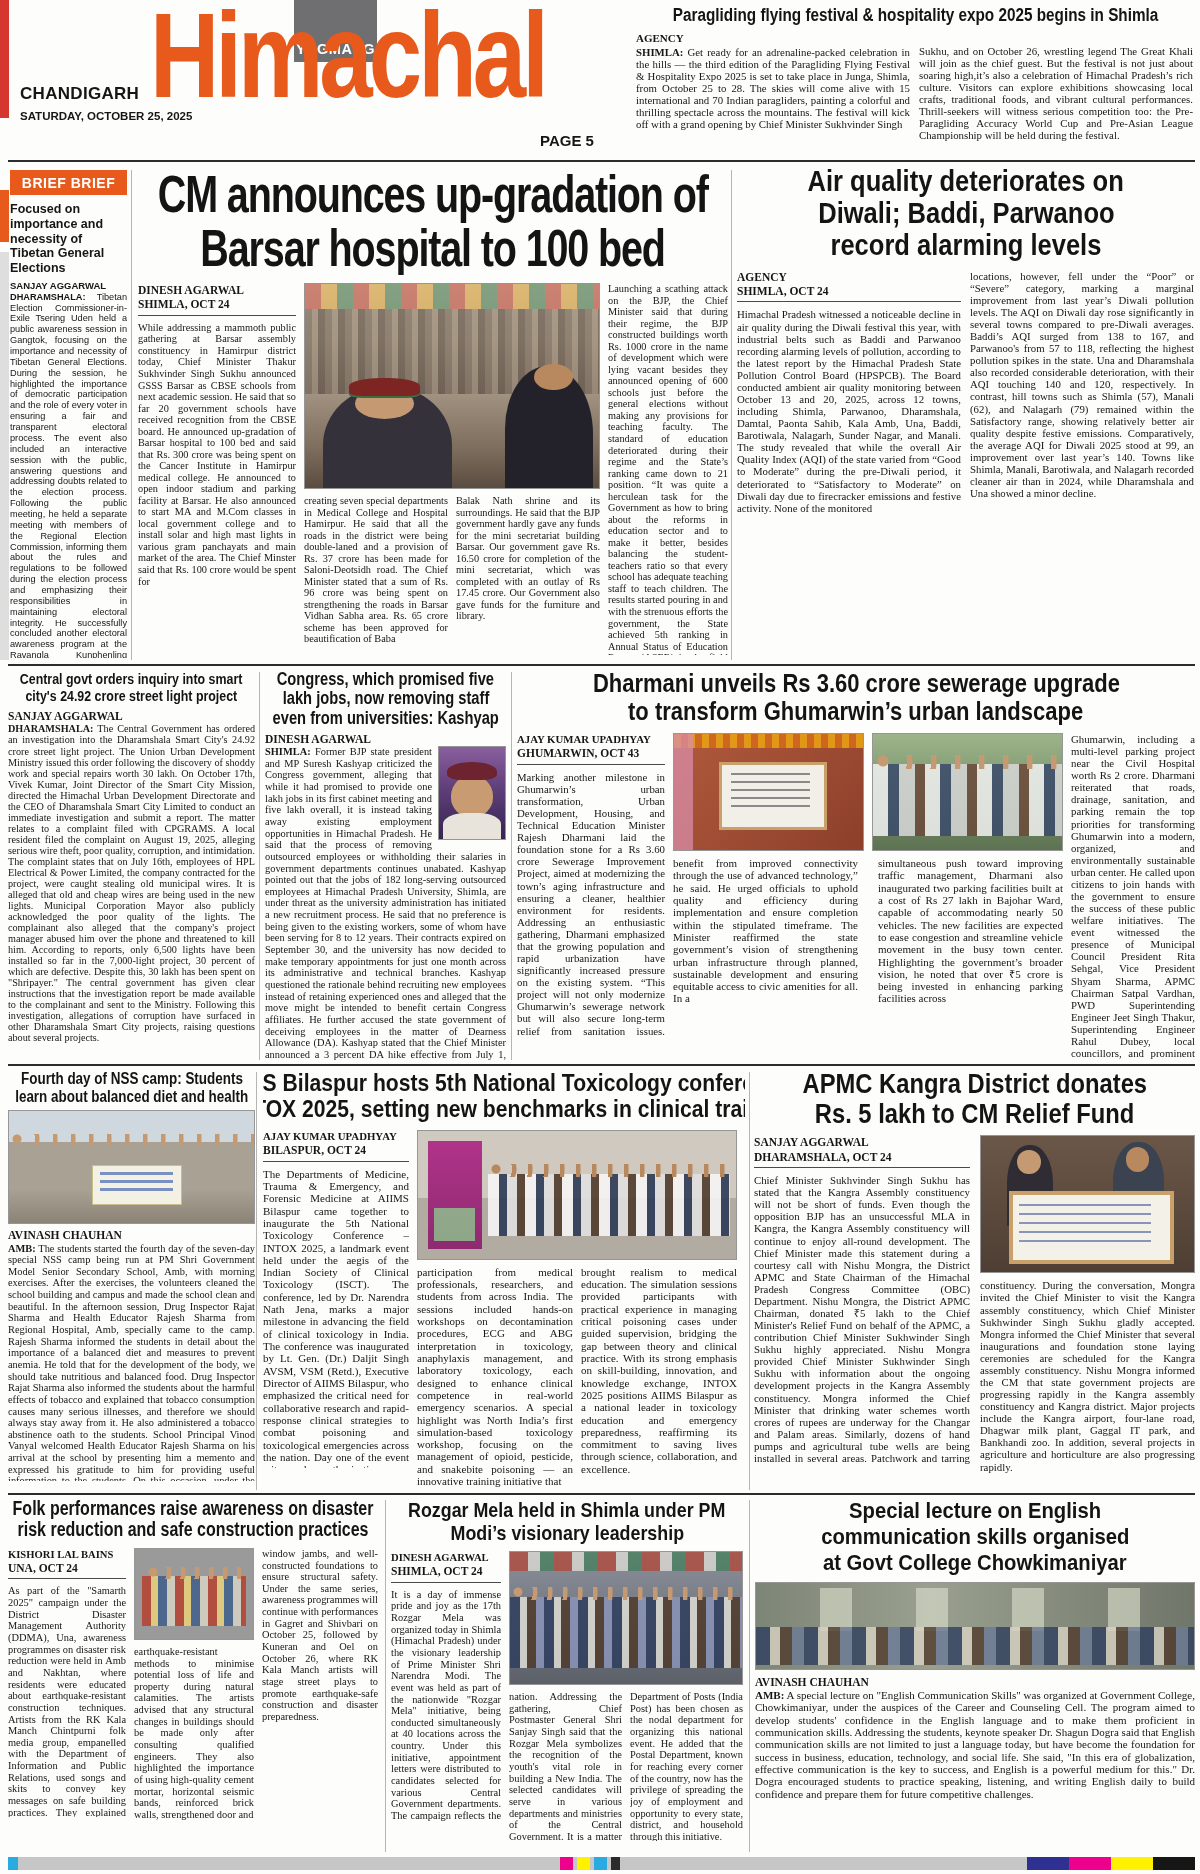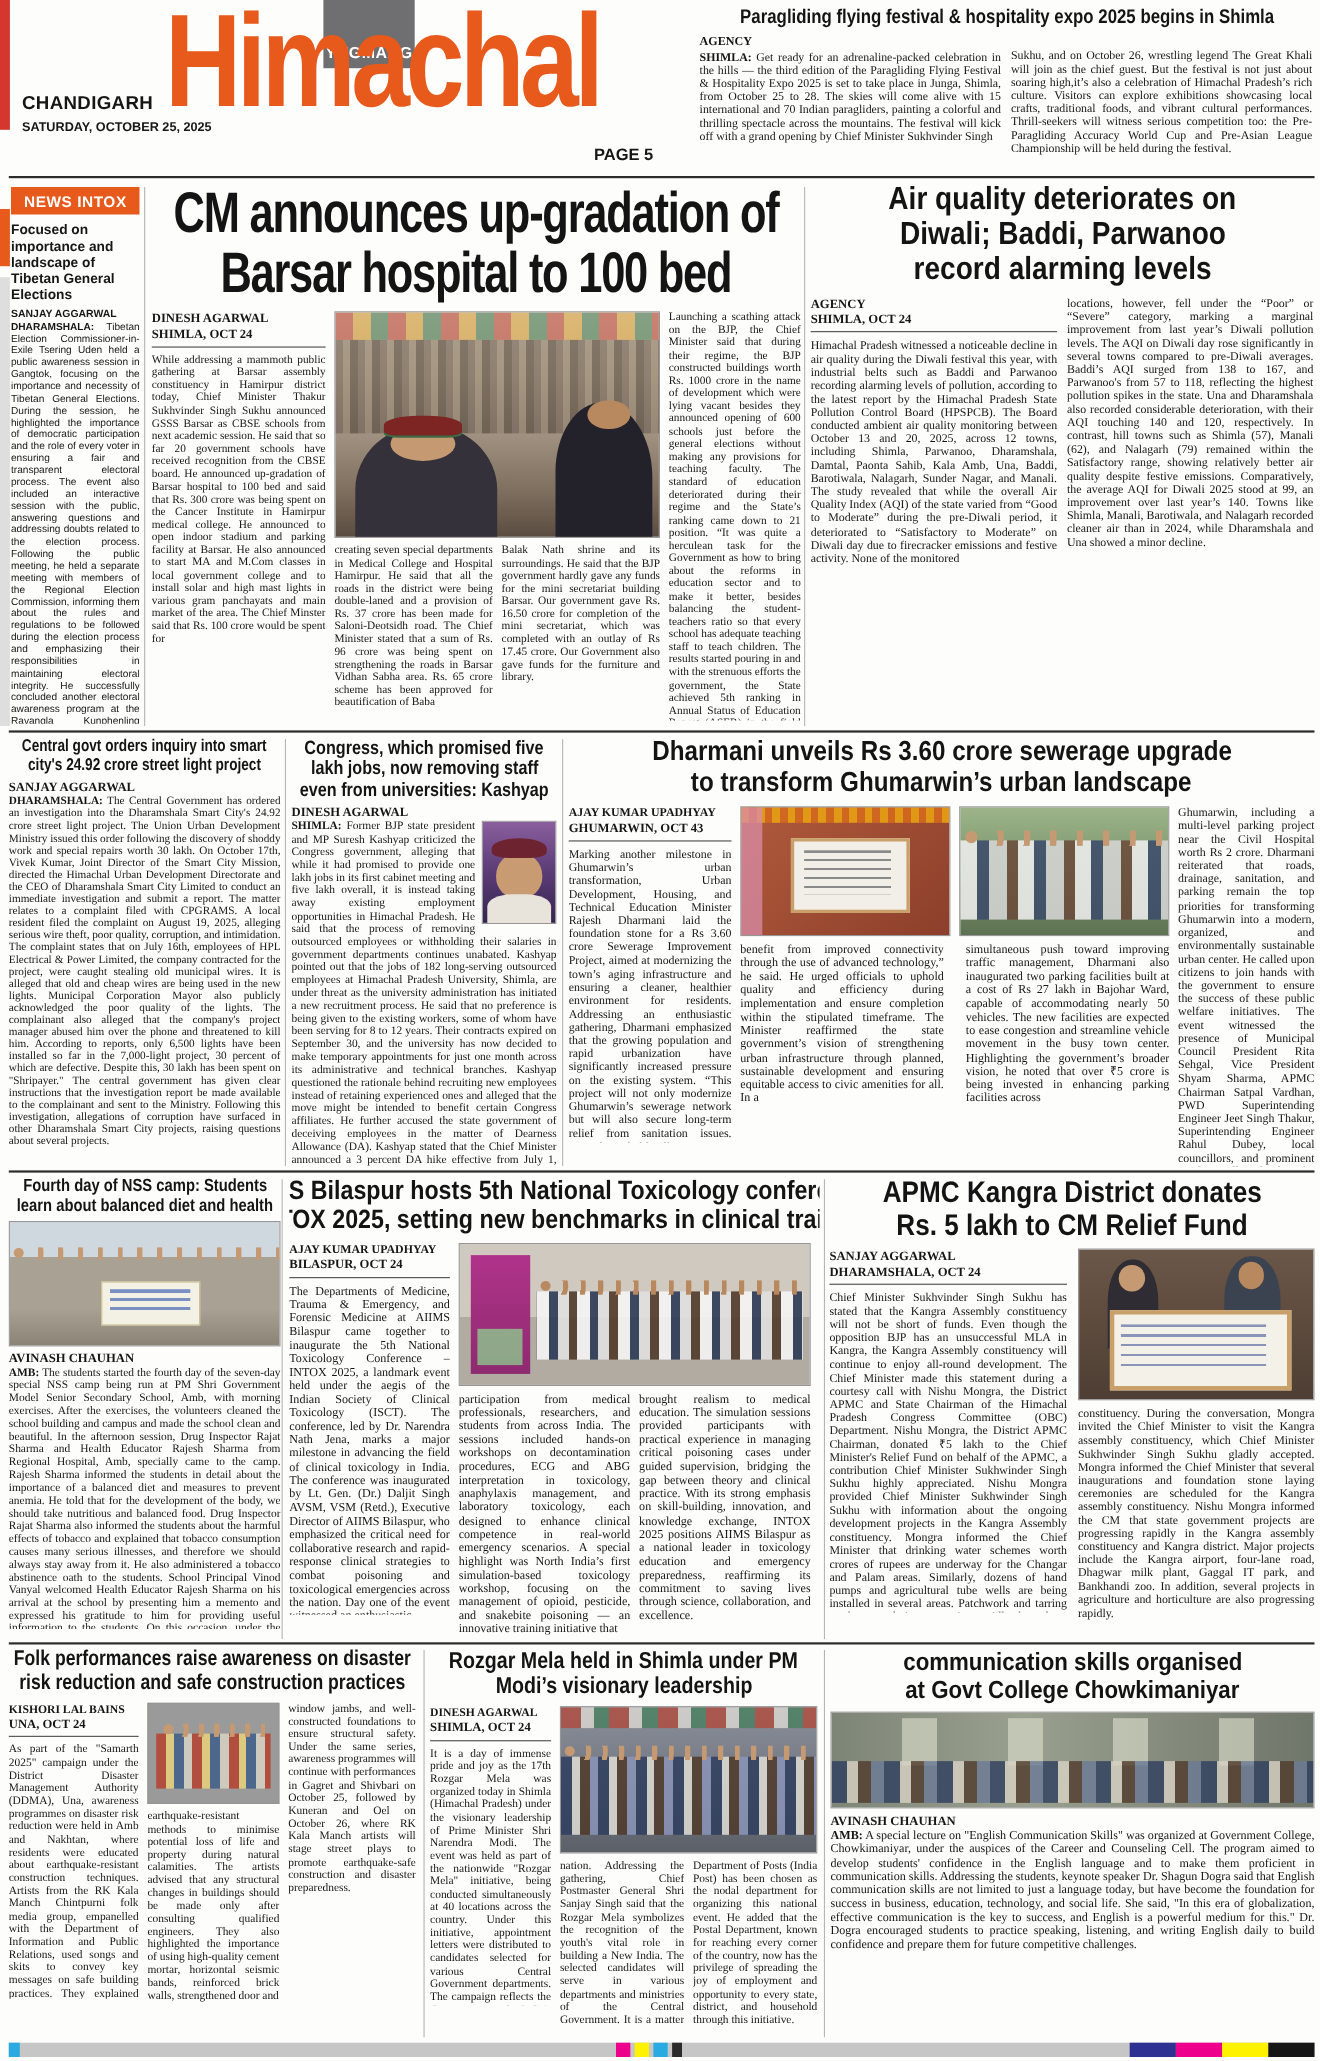--- a/index.html
+++ b/index.html
@@ -94,22 +94,22 @@
   <div class="vline" style="left:131px;top:170px;height:490px"></div>
   <div class="vline" style="left:731px;top:170px;height:490px"></div>
   <div class="vline" style="left:259px;top:672px;height:388px"></div>
   <div class="vline" style="left:511px;top:672px;height:388px"></div>
   <div class="vline" style="left:256px;top:1072px;height:418px"></div>
   <div class="vline" style="left:749px;top:1072px;height:418px"></div>
   <div class="vline" style="left:385px;top:1500px;height:352px"></div>
   <div class="vline" style="left:749px;top:1500px;height:352px"></div>
 
   <section class="abs" style="left:10px;top:170px;width:117px;height:488px;overflow:hidden">
-    <div class="nb-banner">NEWS INTOX</div>
-    <div class="nb-hl">Focused on importance and landscape of Tibetan General Elections</div>
+    <div class="nb-banner">BRIEF BRIEF</div>
+    <div class="nb-hl">Focused on importance and necessity of Tibetan General Elections</div>
     <div class="nb-by">SANJAY AGGARWAL</div>
     <div class="nb-bd" style="height:398px"><b class="dl">DHARAMSHALA:</b> <span>Tibetan Election Commissioner-in-Exile Tsering Uden held a public awareness session in Gangtok, focusing on the importance and necessity of Tibetan General Elections. During the session, he highlighted the importance of democratic participation and the role of every voter in ensuring a fair and transparent electoral process. The event also included an interactive session with the public, answering questions and addressing doubts related to the election process. Following the public meeting, he held a separate meeting with members of the Regional Election Commission, informing them about the rules and regulations to be followed during the election process and emphasizing their responsibilities in maintaining electoral integrity. He successfully concluded another electoral awareness program at the Ravangla Kunphenling Tibetan Settlement. Upon arrival, he met with members of the Regional Election Commission, followed by a public awareness session in the afternoon, attended by members of the local Tibetan community.</span></div>
   </section>
 
   <section class="abs" style="left:138px;top:168px;width:590px">
     <div class="hl hl-cm">
       <div class="ln">
           <span>CM announces up-gradation of</span>
         </div>
       <div class="ln">
@@ -372,20 +372,23 @@
           <div class="bd" style="width:113px;height:150px;font-size:10.4px">nation. Addressing the gathering, Chief Postmaster General Shri Sanjay Singh said that the Rozgar Mela symbolizes the recognition of the youth's vital role in building a New India. The selected candidates will serve in various departments and ministries of the Central Government. It is a matter of pride that the</div>
           <div class="bd" style="width:113px;height:150px;font-size:10.4px">Department of Posts (India Post) has been chosen as the nodal department for organizing this national event. He added that the Postal Department, known for reaching every corner of the country, now has the privilege of spreading the joy of employment and opportunity to every state, district, and household through this initiative.</div>
         </div>
       </div>
     </div>
   </section>
 
   <section class="abs" style="left:755px;top:1498px;width:440px">
     <div class="hl hl-sp">
       <div class="ln">
+          <span>Special lecture on English</span>
+        </div>
+      <div class="ln">
           <span>communication skills organised</span>
         </div>
       <div class="ln">
           <span>at Govt College Chowkimaniyar</span>
         </div>
     </div>
     <div class="photo" style="width:438px;height:86px;margin-top:6px;background:linear-gradient(90deg,#7d8577,#9aa08f 40%,#6f766a)">
       <div class="ph" style="left:0;top:6%;width:100%;height:50%;background:repeating-linear-gradient(90deg,transparent 0 64px,#d8dcc9 64px 96px);opacity:.65"></div>
       <div class="ph" style="left:0;top:52%;width:100%;height:44%;background:repeating-linear-gradient(90deg,#2e3e5e 0 14px,#d8d2c4 14px 24px,#503a2b 24px 36px,#6b7a96 36px 48px);opacity:.8"></div>
     </div>

